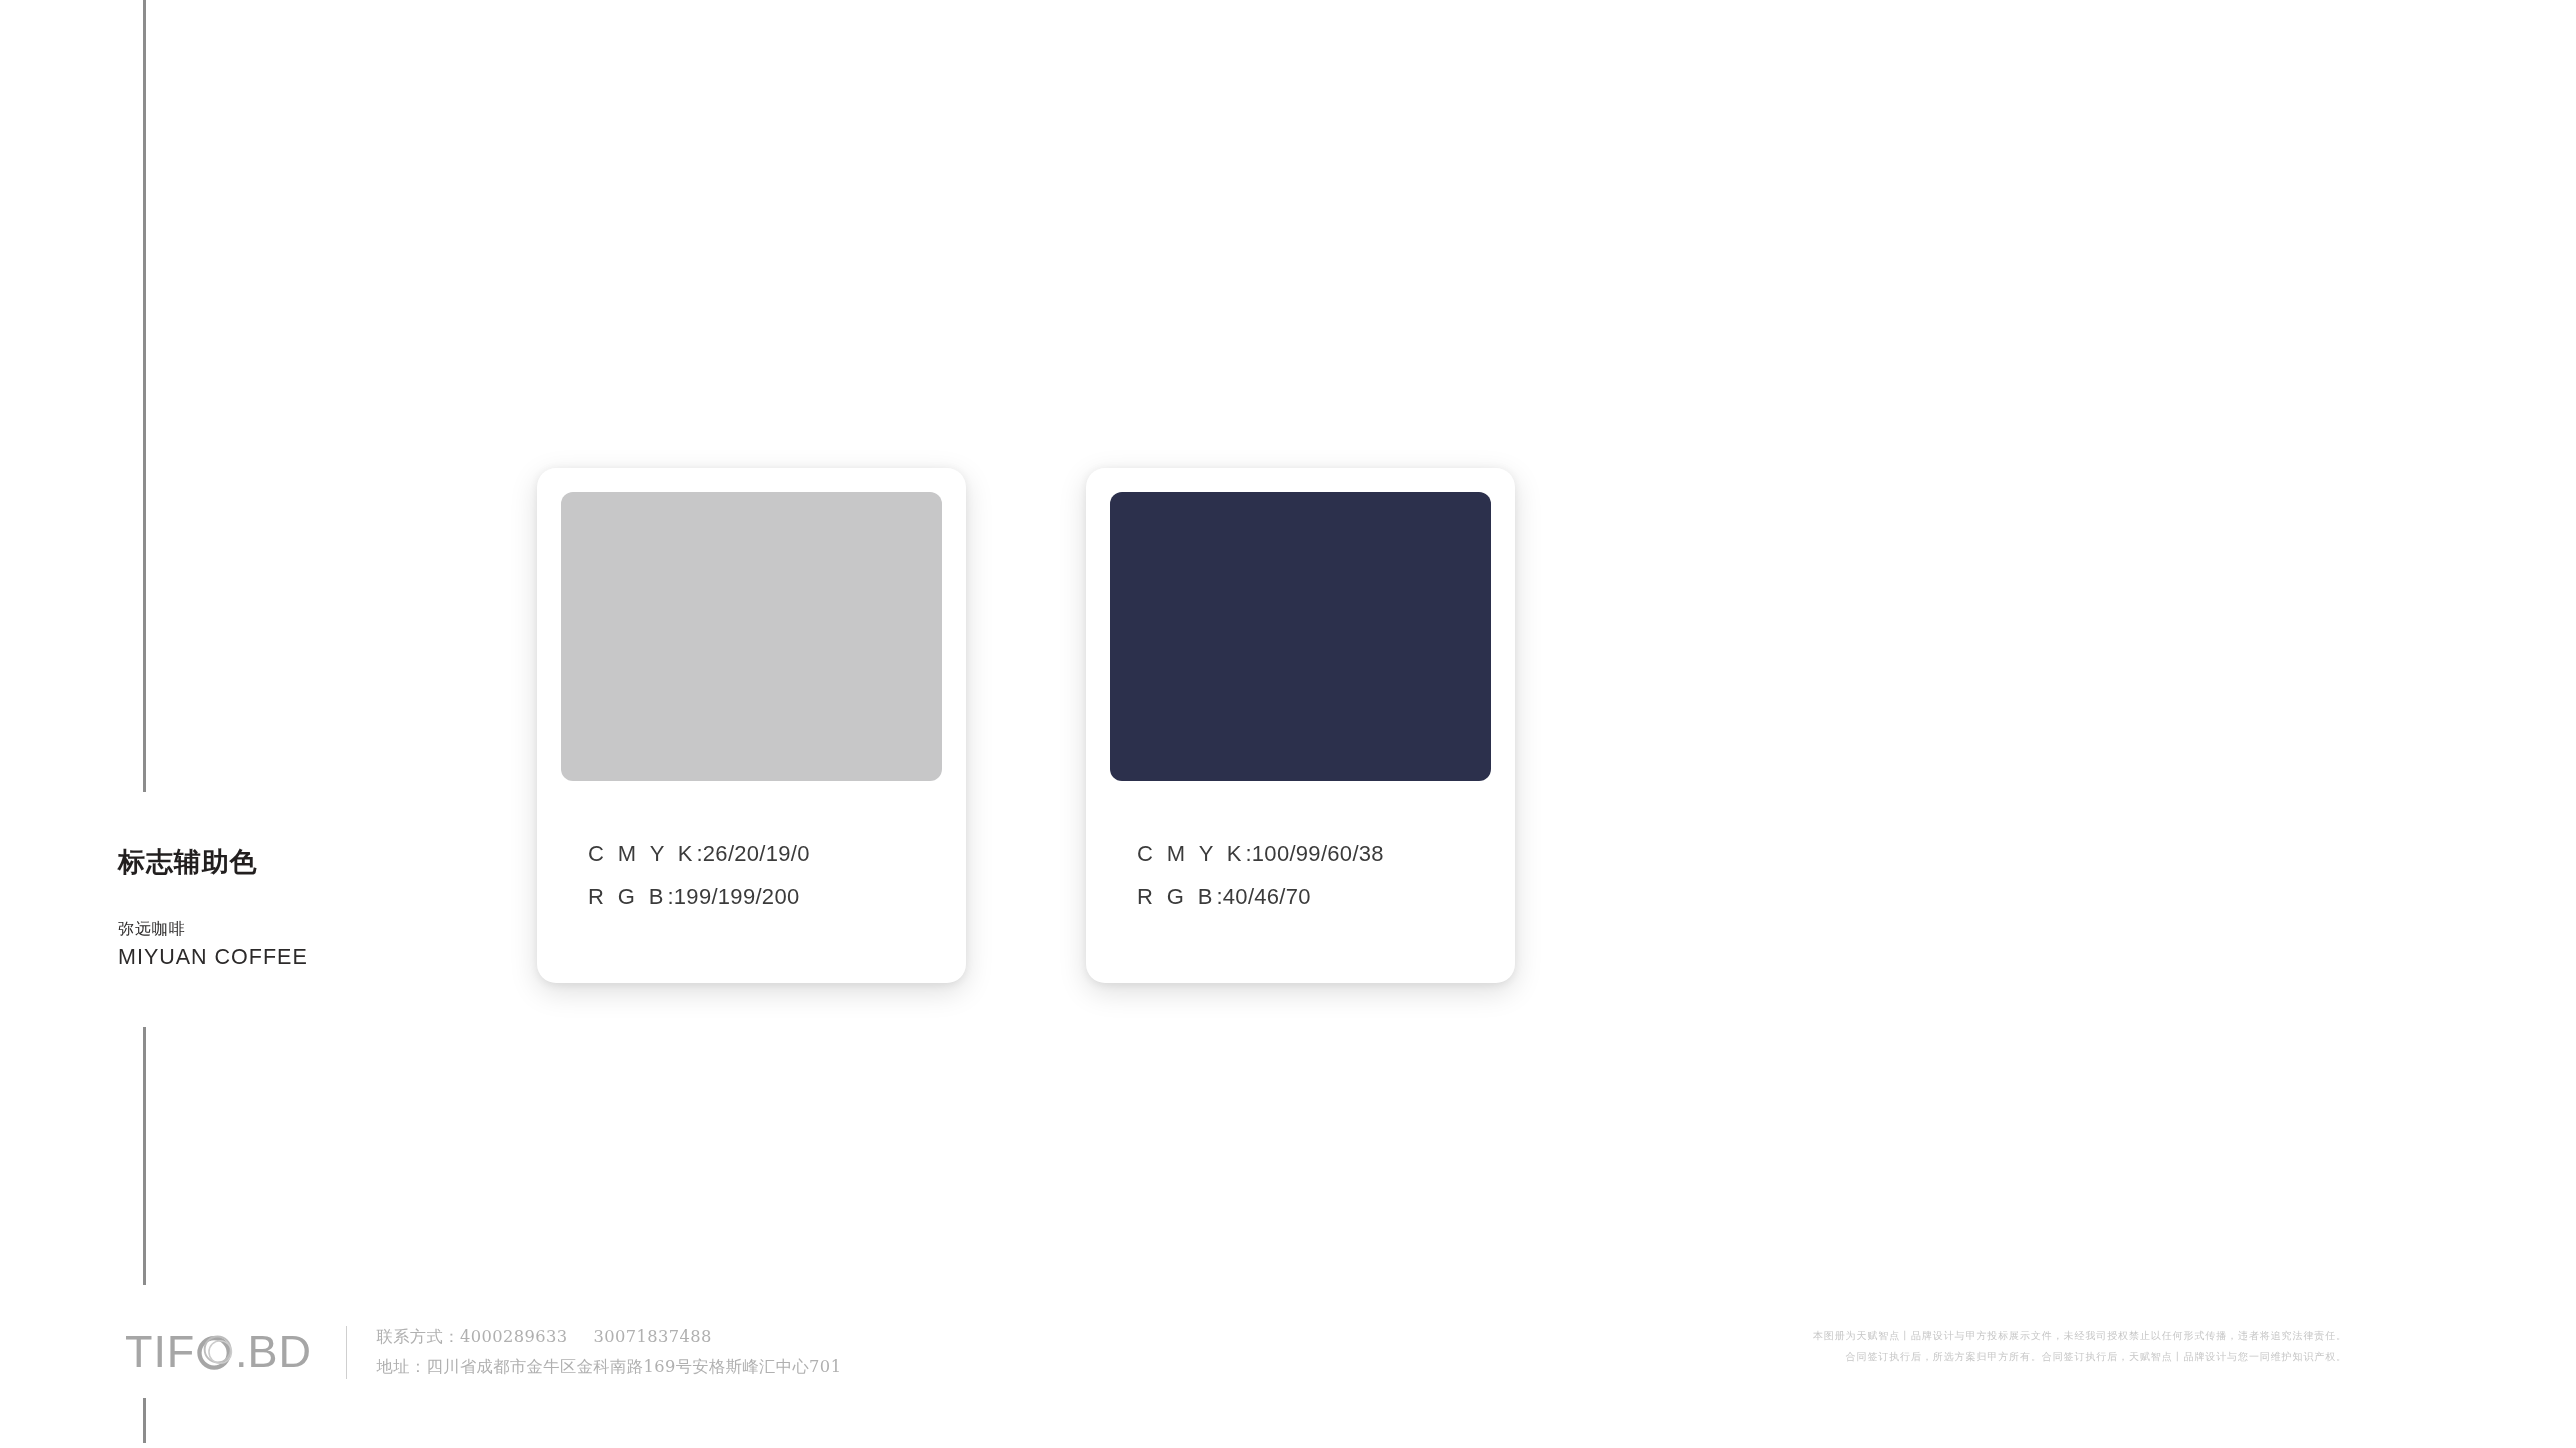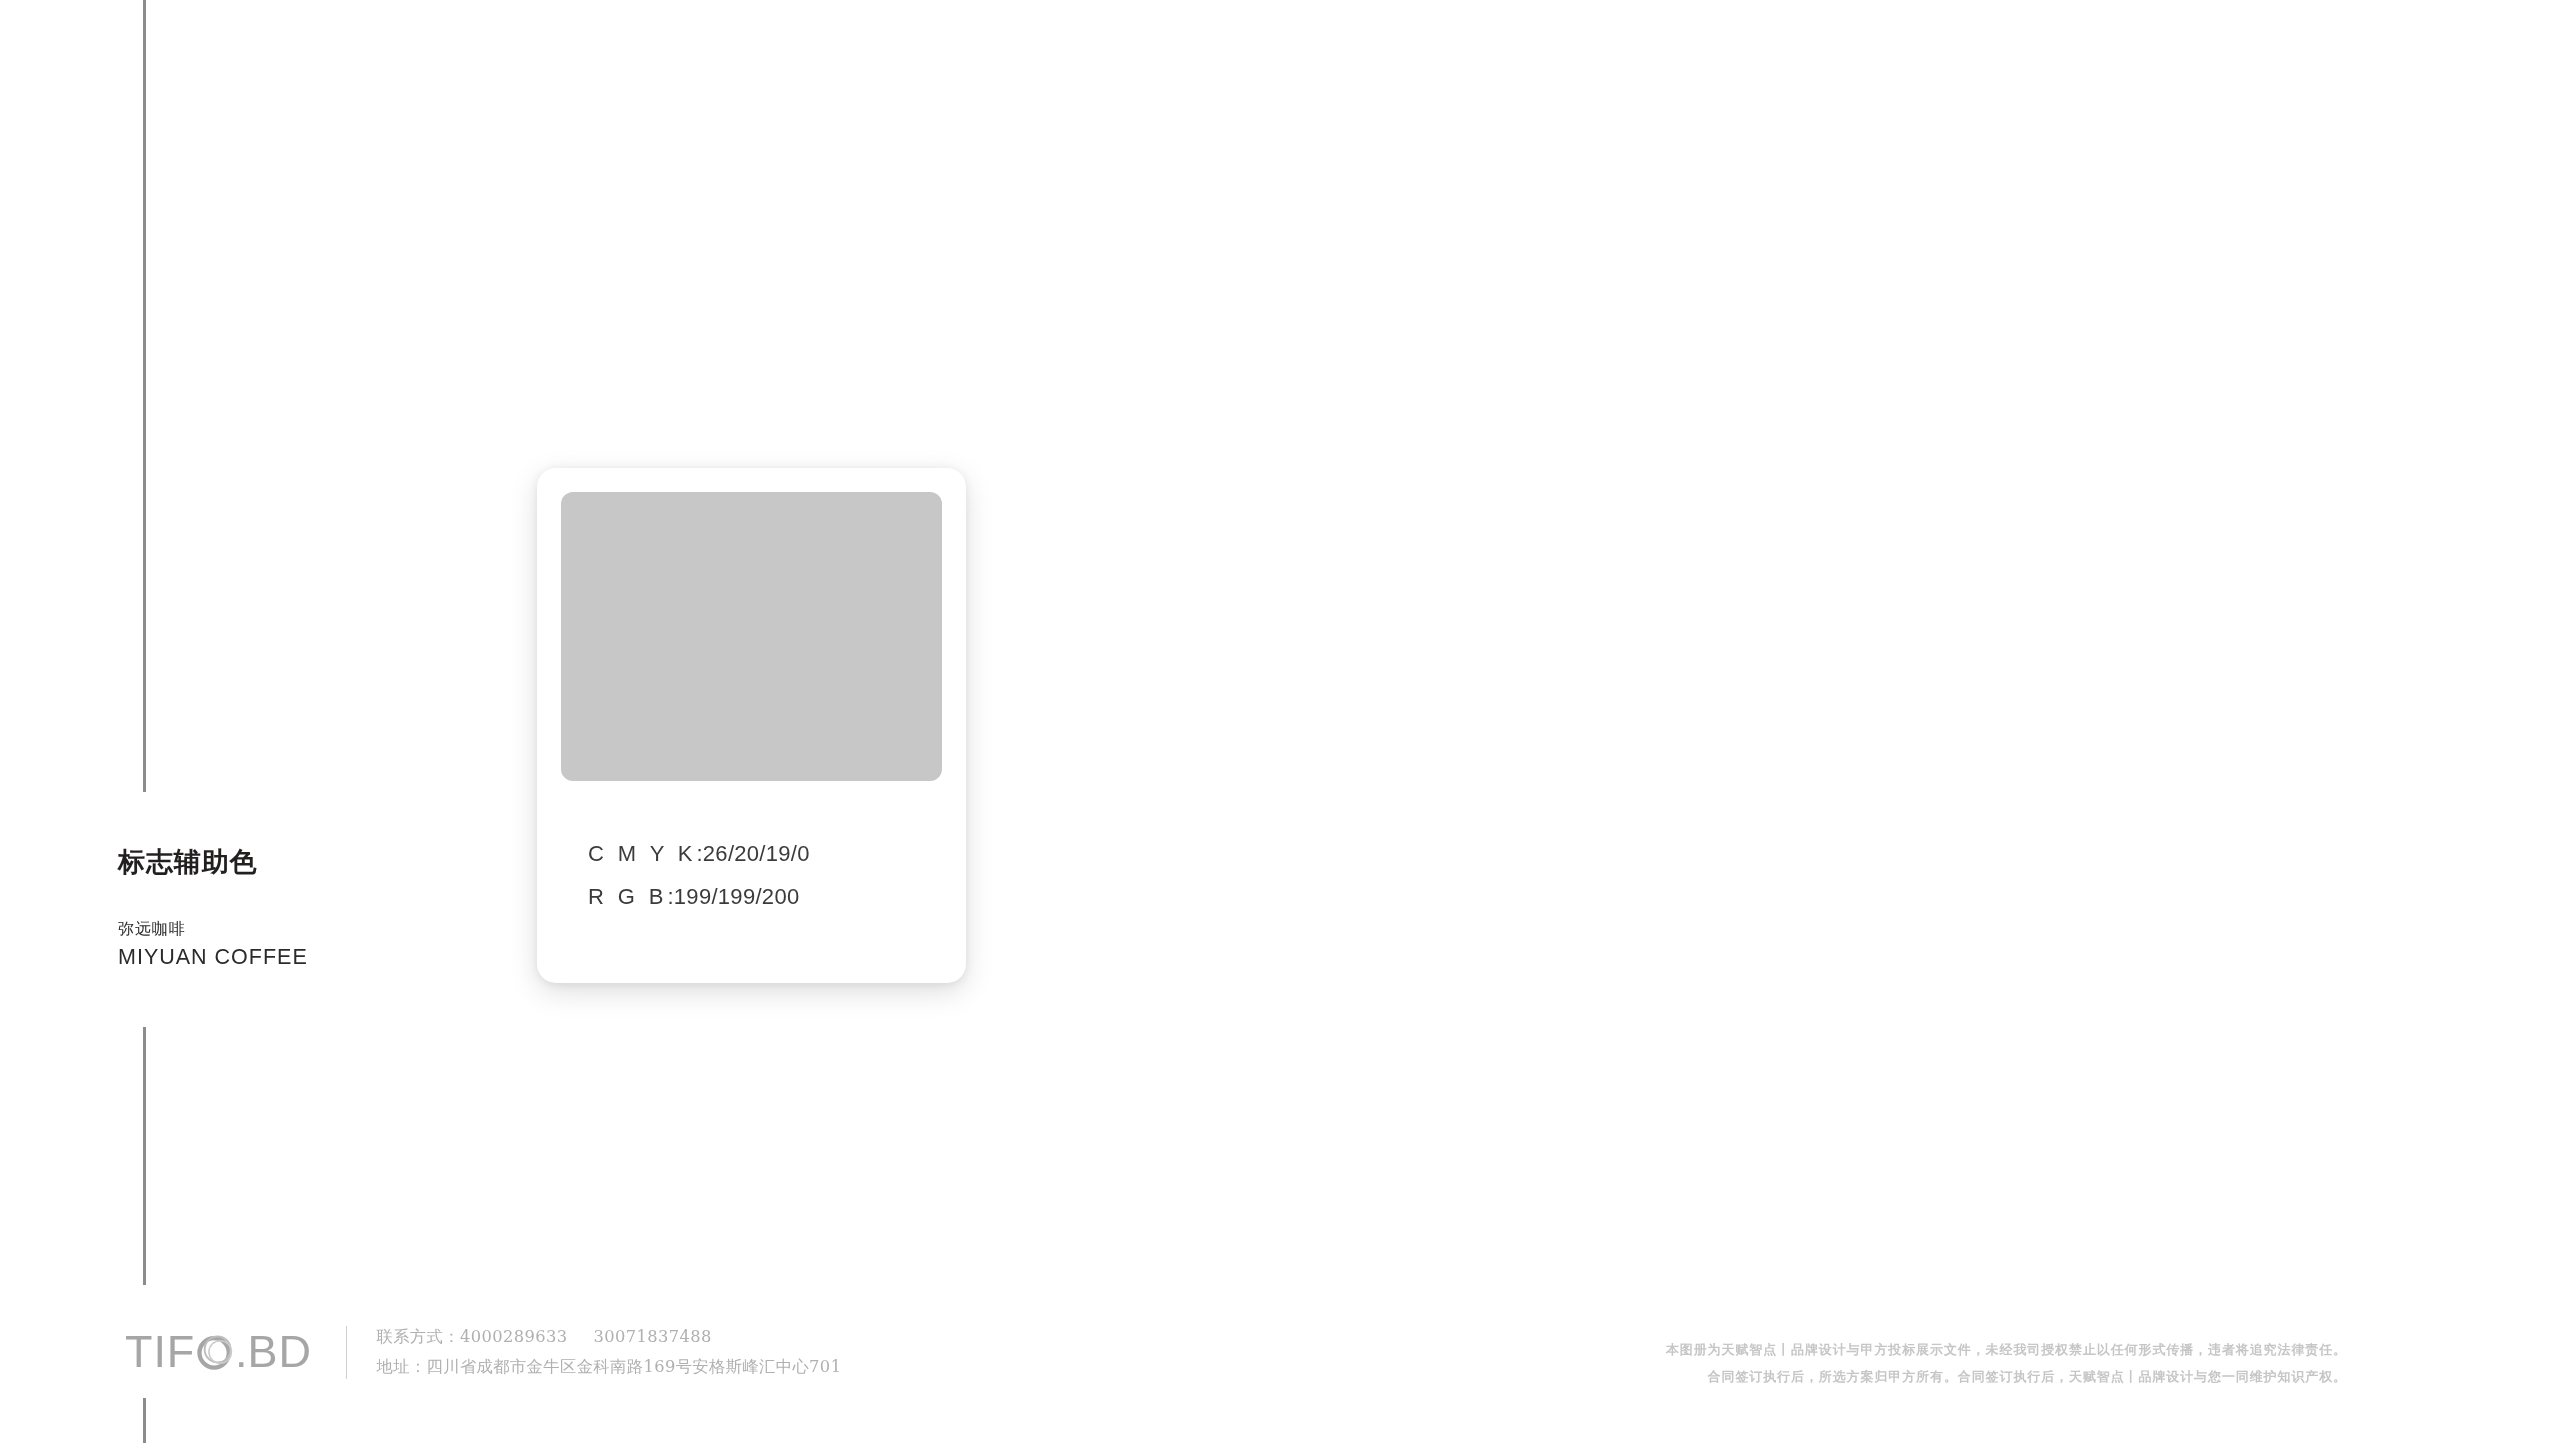--- a/index.html
+++ b/index.html
@@ -156,29 +156,28 @@
     color: #b0b0b0;
     line-height: 1.85;
     letter-spacing: 0.4px;
     white-space: nowrap;
   }
   .footer-contact .gap { display: inline-block; width: 26px; }
 
   .footer-right {
     position: absolute;
     right: 93px;
-    top: 15px;
+    top: 4px;
     text-align: right;
     font-family: "DejaVu Serif", "Liberation Serif", serif;
-    font-size: 13px;
+    font-size: 10px;
     color: #c6c6c6;
     line-height: 2.05;
     letter-spacing: 0.9px;
     white-space: nowrap;
-    font-weight: bold;
   }
 </style>
 </head>
 <body>
 
 <div class="vrule" id="rule-top"></div>
 <div class="vrule" id="rule-mid"></div>
 <div class="vrule" id="rule-bottom"></div>
 
 <div class="caption">
@@ -197,20 +196,31 @@
       <div>
         <span class="lbl">C M Y K</span><span>:26/20/19/0</span>
       </div>
       <div>
         <span class="lbl">R G B</span><span>:199/199/200</span>
       </div>
     </div>
   </div>
 
 
+  <div class="card">
+    <div class="swatch" id="sw2" style="background: rgb(44, 48, 76);"></div>
+    <div class="card-info">
+      <div>
+        <span class="lbl">C M Y K</span><span>:100/99/60/38</span>
+      </div>
+      <div>
+        <span class="lbl">R G B</span><span>:40/46/70</span>
+      </div>
+    </div>
+  </div>
 
 </div>
 
 <div class="footer">
 
   <div class="footer-left">
     <div class="logo">
       <span class="logo-text">TIF</span>
       <span class="logo-ring">
         <svg width="38" height="38" viewBox="0 0 44 44">

